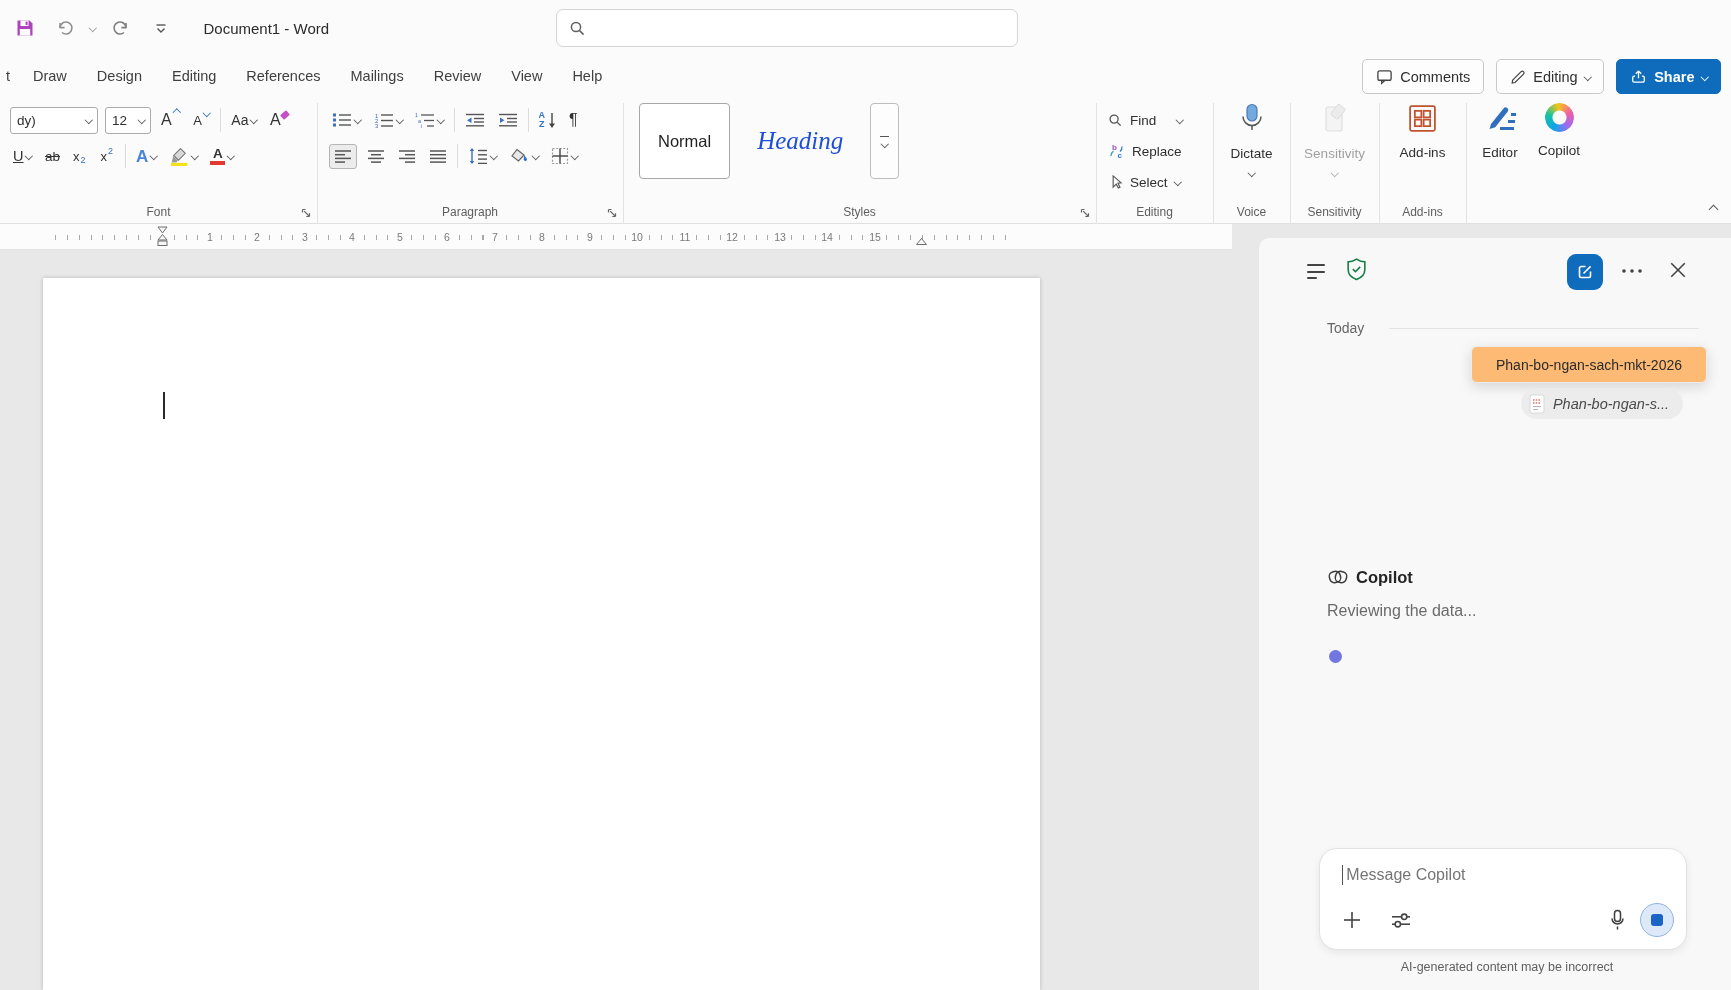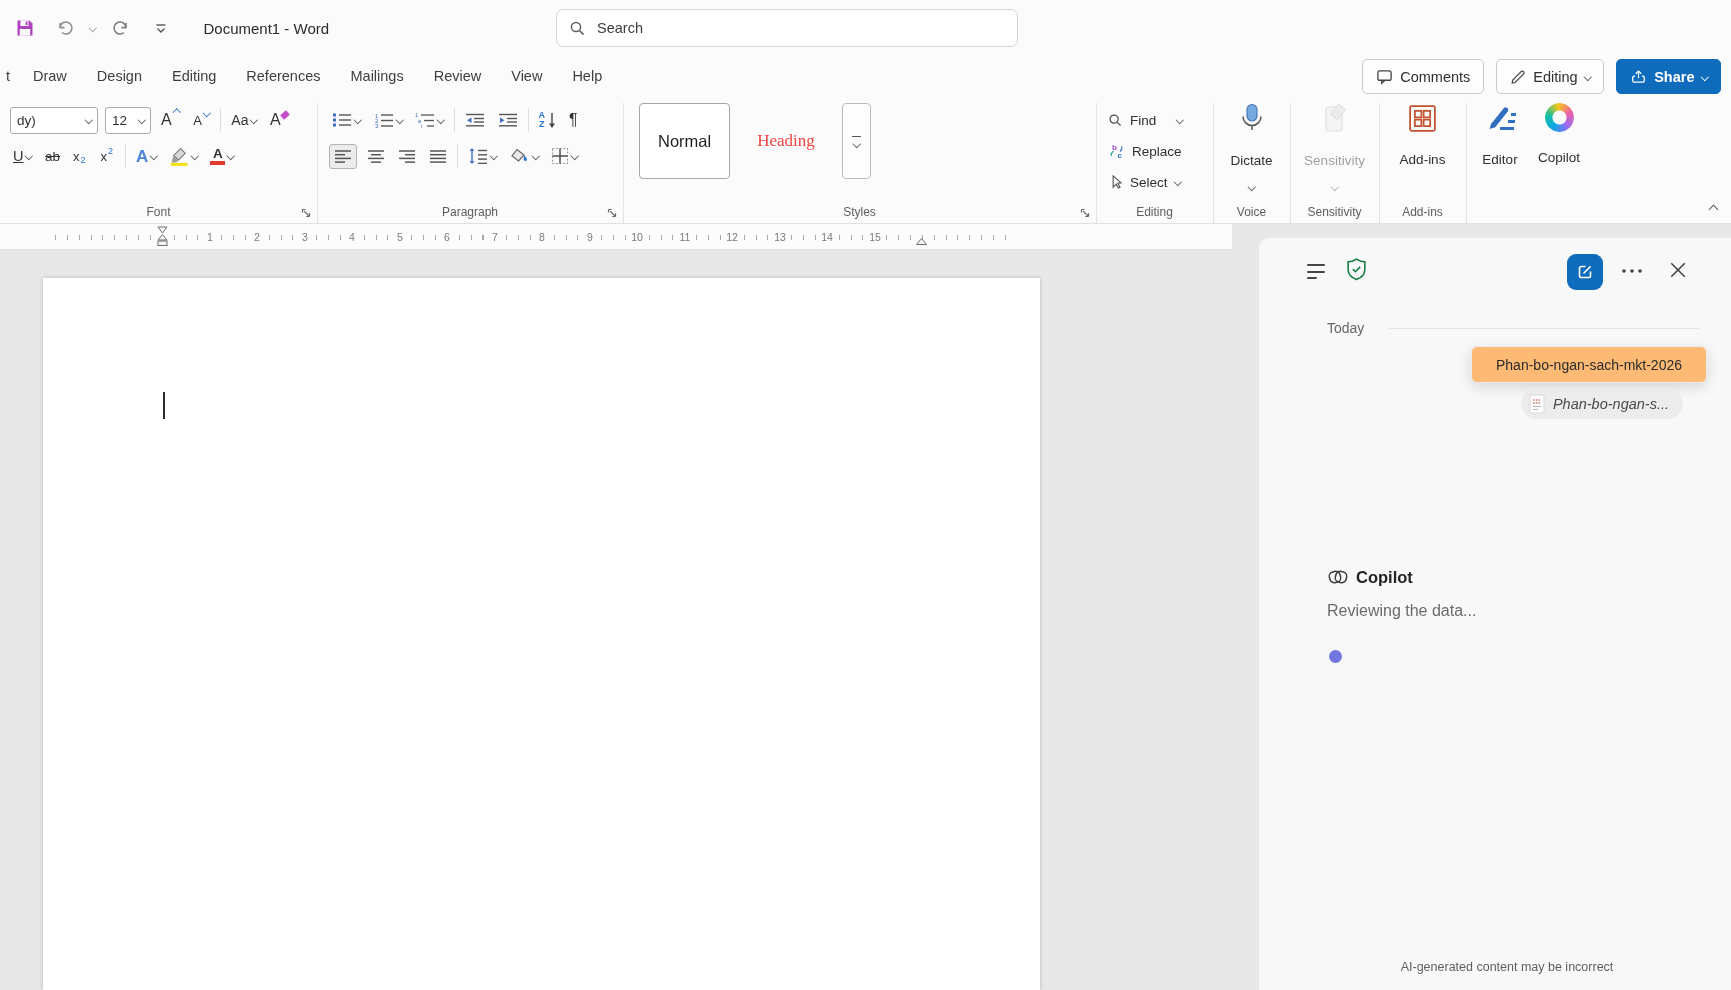--- a/index.html
+++ b/index.html
@@ -49,27 +49,27 @@
   .letterA{font-size:16px;color:#333;line-height:1;}
   .supmark{position:relative;top:-7px;left:-1px;}
   .fx-a{font-size:17px;font-weight:700;color:#4a86d8;line-height:1;}
   .colorbar{display:block;width:15px;height:4px;margin-top:1px;}
   .stack{display:flex;flex-direction:column;align-items:center;line-height:1;}
   .eraser{display:inline-block;width:8px;height:6px;background:#c34fc9;transform:rotate(-40deg);border-radius:1px;margin-left:-3px;margin-top:-10px;}
   
   .stylecard{height:74px;display:flex;align-items:center;justify-content:center;border-radius:4px;padding:0 18px;white-space:nowrap;}
   .stylecard.sel{border:1px solid #a7a7a7;background:#fff;}
   .style-normal,.style-nospacing{font-size:16.5px;color:#1f1f1f;}
-  .style-heading{font-family:"Liberation Serif","DejaVu Serif",serif;font-size:17px;color:#ef4444;}
+  .style-heading{font-family:"Liberation Serif","DejaVu Serif",serif;font-size:25px;color:#1d4ed8;font-style:italic;}
   .morebtn{width:27px;height:74px;border:1px solid #bdbdbd;border-radius:4px;background:#fdfdfd;display:flex;flex-direction:column;align-items:center;justify-content:center;gap:4px;}
   .morebtn .bar{width:9px;border-top:1.4px solid #555;}
   
   .edrow{display:flex;align-items:center;gap:7px;font-size:13.5px;color:#2f2f2f;height:26px;}
   
-  .bigbtn{position:absolute;top:8px;display:flex;flex-direction:column;align-items:center;gap:16px;font-size:13.5px;color:#2f2f2f;}
+  .bigbtn{position:absolute;top:8px;display:flex;flex-direction:column;align-items:center;gap:9px;font-size:13.5px;color:#2f2f2f;}
   .bigbtn .lbl{margin-top:2px;}
   .disabled{opacity:.45;filter:grayscale(1);}
   .copilot-disc{width:29px;height:29px;border-radius:50%;
     background:conic-gradient(from 210deg,#0aa6e8,#16c2a0,#f5c518,#ee5fa7,#9a6cf0,#0aa6e8);
     -webkit-mask:radial-gradient(circle at 50% 50%,transparent 0 6.5px,#000 7.5px);
             mask:radial-gradient(circle at 50% 50%,transparent 0 6.5px,#000 7.5px);}
   .collapse-chev{position:absolute;right:14px;bottom:10px;}
 
   
   .ruler{position:absolute;left:0;top:224px;width:1232px;height:26px;background:#fcfcfc;border-bottom:1px solid #e2e2e2;box-sizing:border-box;}
@@ -149,21 +149,20 @@
         </svg>
       </span>
     </div>
     <span class="doc-title">Document1 - Word</span>
 
     <div class="searchbox">
       <svg width="17" height="17" viewBox="0 0 17 17" fill="none" stroke="#5f5f5f" stroke-width="1.5">
         <circle cx="7" cy="7" r="4.6"></circle>
           <line x1="10.6" y1="10.6" x2="14.6" y2="14.6"></line>
       </svg>
-      <input type="text" placeholder="Search" style="">
     </div>
 
   </header>
 
   <nav class="tabsrow">
     <span class="tab partial">t</span>
     <span class="tab">Draw</span>
     <span class="tab">Design</span>
     <span class="tab">Editing</span>
     <span class="tab">References</span>
@@ -647,17 +646,43 @@
     <div class="p-abs asst" style="left:68px;top:328px;position:absolute">
       <svg width="22" height="22" viewBox="0 0 22 22" fill="none" stroke="#3c3c3c" stroke-width="1.5">
         <rect x="2.5" y="5.5" width="11" height="11" rx="4.5" transform="rotate(-16 8 11)"></rect>
         <rect x="8.5" y="5.5" width="11" height="11" rx="4.5" transform="rotate(16 14 11)"></rect>
       </svg>
       <span class="nm">Copilot</span>
     </div>
     <span class="p-abs status" style="left:68px;top:364px;position:absolute">Reviewing the data...</span>
     <div class="p-abs ldot" style="left:70px;top:412px;position:absolute"></div>
 
+    <div class="inputcard">
+      <div class="msgrow">
+        <span class="icaret"></span>
+        <input type="text" placeholder="Message Copilot" style="">
+      </div>
+      <div class="cardicons">
+        <svg width="20" height="20" viewBox="0 0 20 20" stroke="#444" stroke-width="1.6">
+          <line x1="10" y1="2" x2="10" y2="18"></line>
+            <line x1="2" y1="10" x2="18" y2="10"></line>
+        </svg>
+        <svg style="margin-left:28px" width="22" height="17" viewBox="0 0 20 16" fill="none" stroke="#444" stroke-width="1.5">
+          <line x1="1.5" y1="4.5" x2="18.5" y2="4.5"></line>
+            <circle cx="13" cy="4.5" r="2.5" fill="#fff"></circle>
+          <line x1="1.5" y1="11.5" x2="18.5" y2="11.5"></line>
+            <circle cx="7" cy="11.5" r="2.5" fill="#fff"></circle>
+        </svg>
+        <svg style="margin-left:auto;margin-right:14px" width="17" height="22" viewBox="0 0 16 22" fill="none" stroke="#3d3d3d" stroke-width="1.5">
+          <rect x="5" y="1.5" width="6" height="11" rx="3"></rect>
+          <path d="M2.5 9.5 a5.5 5.5 0 0 0 11 0"></path>
+          <line x1="8" y1="17.5" x2="8" y2="20.5"></line>
+        </svg>
+        <span class="stopbtn">
+            <i></i>
+          </span>
+      </div>
+    </div>
 
     <div class="disclaimer">AI-generated content may be incorrect</div>
   </aside>
 
 </div>
 
 </body></html>

